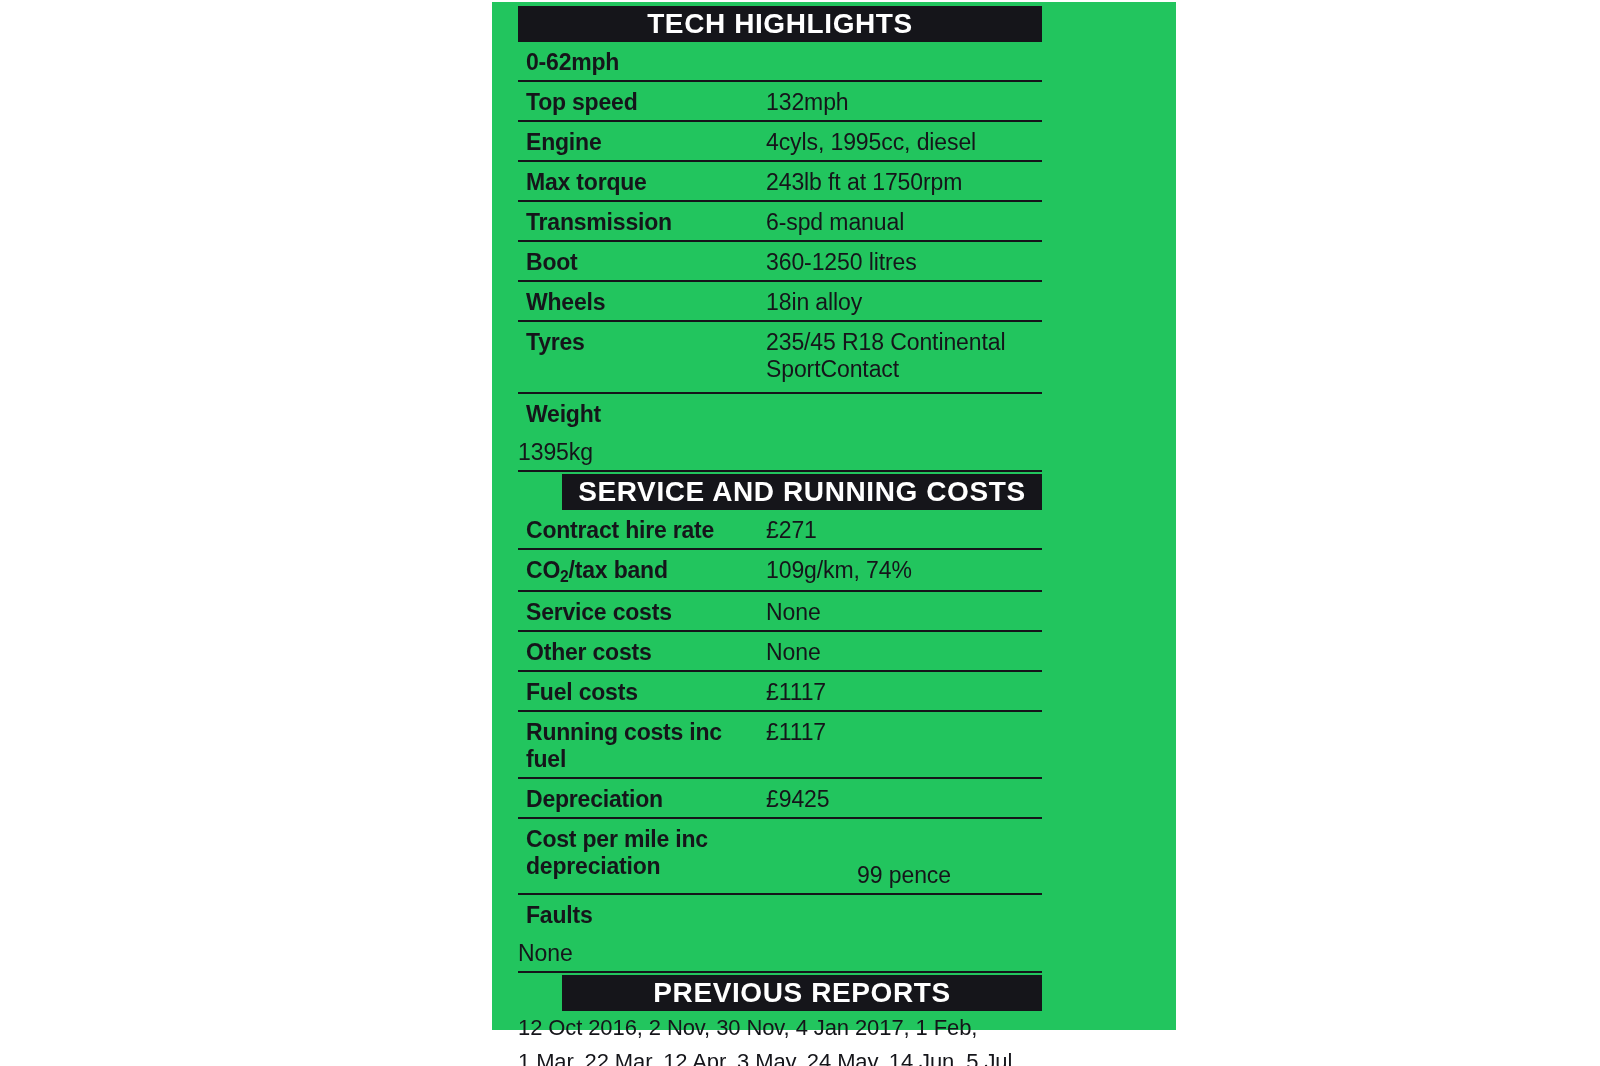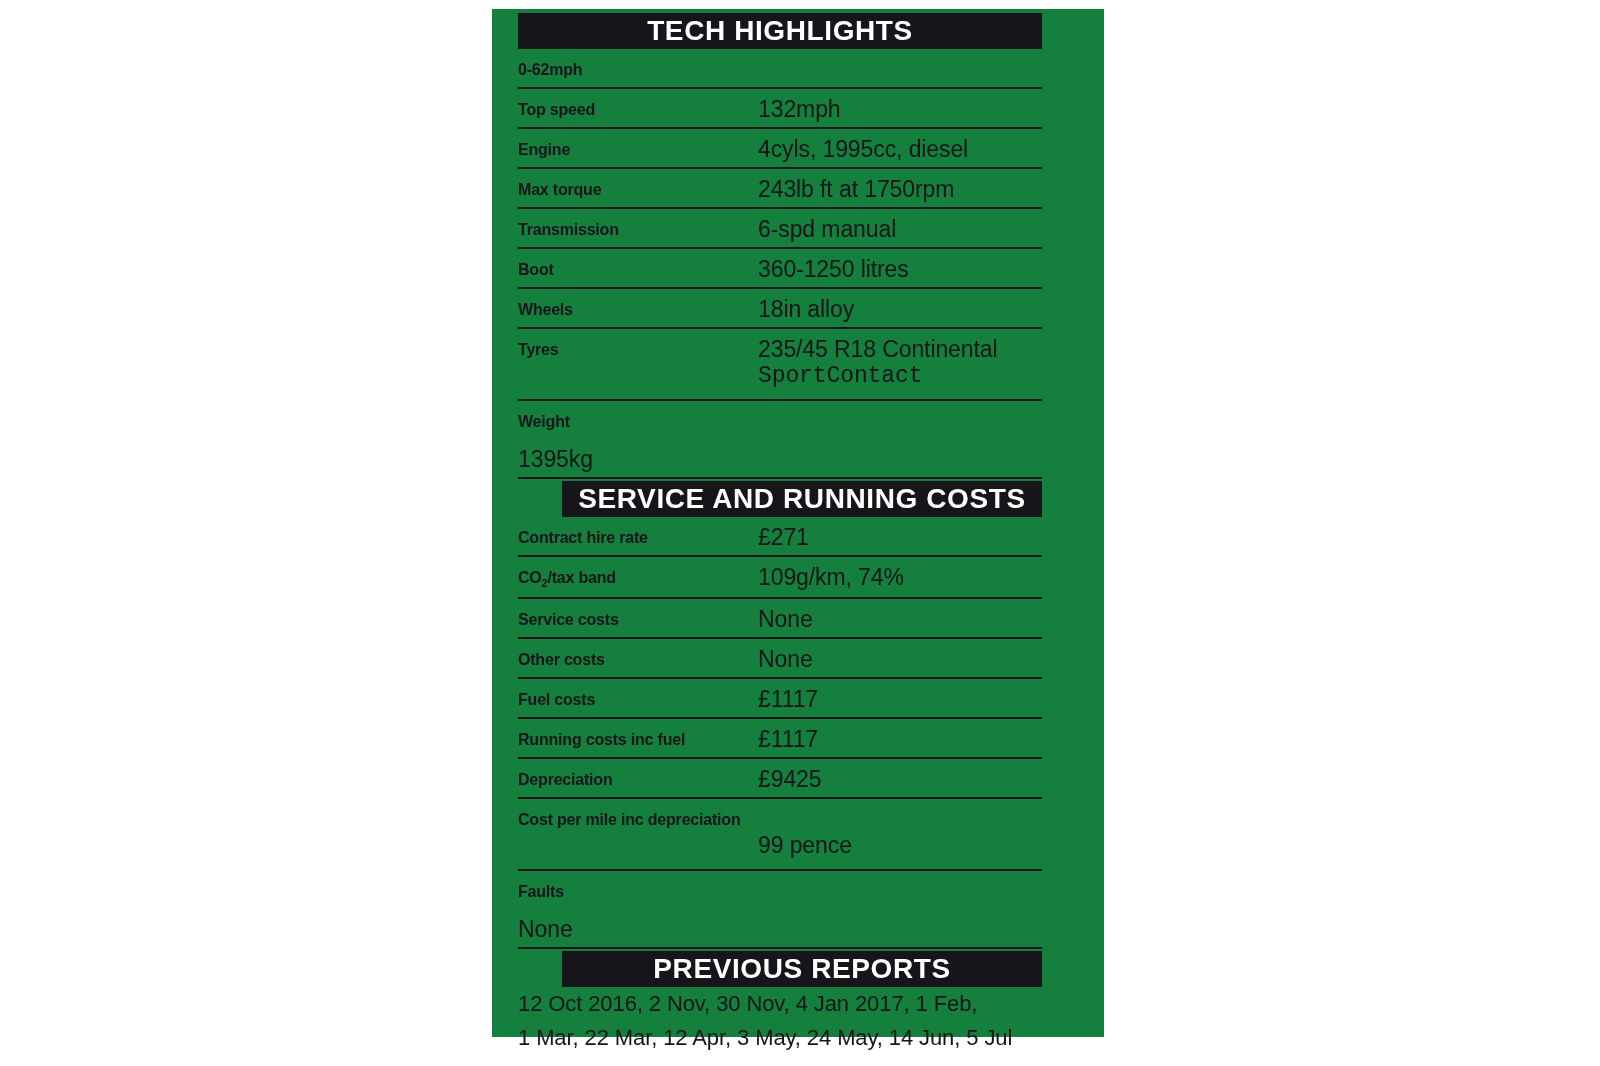--- a/index.html
+++ b/index.html
@@ -16,24 +16,24 @@
   #page {
     position: relative;
     width: 1600px;
     height: 1066px;
     background: #ffffff;
     overflow: hidden;
   }
   #panel {
     position: absolute;
     left: 492px;
-    top: 9px;
-    width: 612px;
+    top: 2px;
+    width: 684px;
     height: 1028px;
-    background: #15803d;
+    background: #22c55e;
     box-sizing: border-box;
     padding: 0;
   }
   .inner {
     position: absolute;
     left: 26px;
     top: 4px;
     width: 524px;
   }
   .section-head {
@@ -59,39 +59,39 @@
     border-bottom: 2px solid #15151a;
     min-height: 36px;
     box-sizing: border-box;
   }
   .row:last-child {
     border-bottom: 2px solid #15151a;
     flex-direction: column;
   }
   .label {
     font-weight: bold;
-    font-size: 16px;
+    font-size: 23px;
     color: #15151a;
     padding: 7px 0 4px 0;
     line-height: 27px;
     width: 240px;
     flex: none;
     letter-spacing: -0.2px;
+    margin-left: 8px;
   }
   .value {
     font-size: 23px;
     color: #15151a;
     padding: 7px 0 4px 0;
     line-height: 27px;
     flex: 1;
     letter-spacing: -0.1px;
   }
   .value .line2 {
     display: block;
-    font-family: Liberation Mono, monospace;
   }
   .row.twoline {
     min-height: 72px;
   }
   .head-gap-top {
     margin-top: 2px;
     margin-left: 44px;
   }
   .reports {
     font-size: 22px;
@@ -183,21 +183,21 @@
         </div>
         <div class="row">
           <div class="label">Depreciation</div>
           <div class="value">£9425</div>
         </div>
         <div class="row twoline">
           <div class="label">
             <span>Cost per mile</span>
             <span class="line2">inc depreciation</span>
           </div>
-          <div class="value" style="padding-top:33px;">99 pence</div>
+          <div class="value" style="padding-top:43px;text-align:center;">99 pence</div>
         </div>
         <div class="row">
           <div class="label">Faults</div>
           <div class="value">None</div>
         </div>
       </div>
 
       <div class="section-head head-gap-top">PREVIOUS REPORTS</div>
       <div class="reports">
         <div>12 Oct 2016, 2 Nov, 30 Nov, 4 Jan 2017, 1 Feb,</div>

